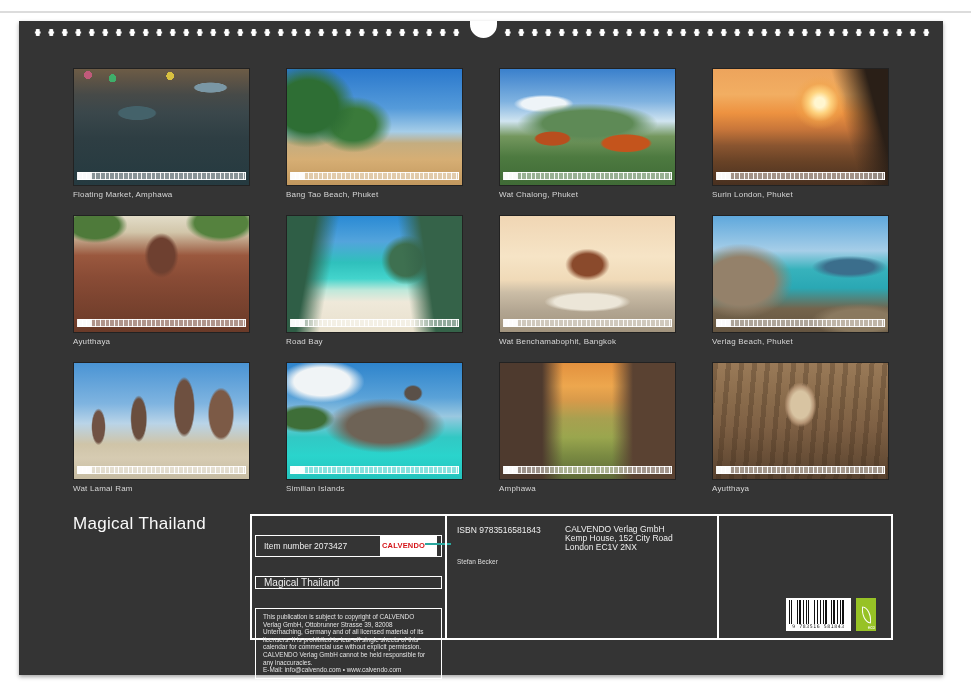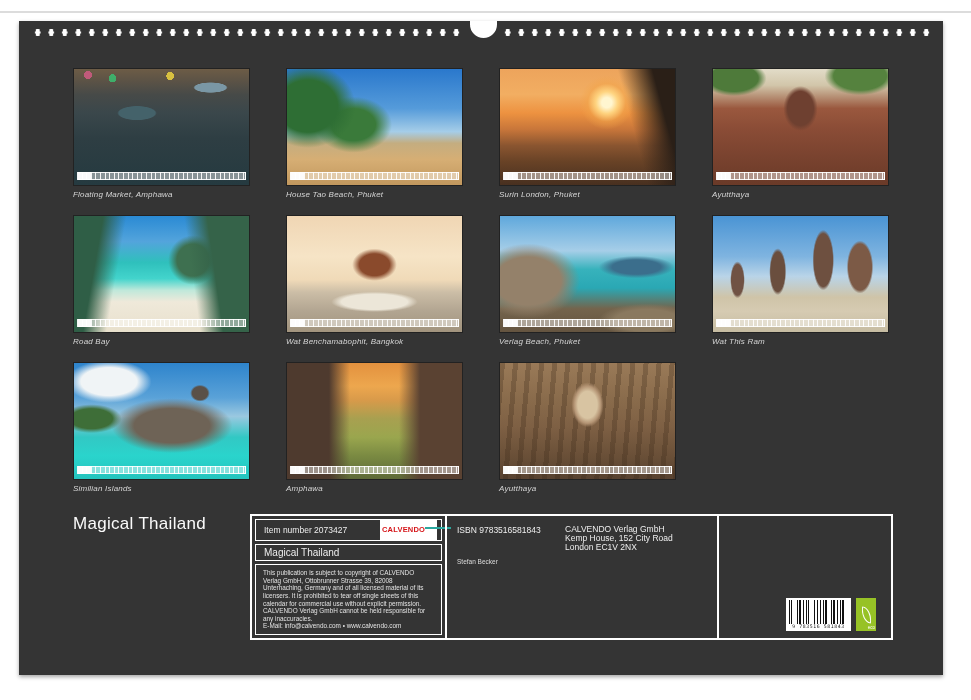--- a/index.html
+++ b/index.html
@@ -13,21 +13,21 @@
   .holes{position:absolute;top:7px;height:9px;
     background-image:radial-gradient(ellipse 2.6px 4px at center, #ffffff 92%, rgba(255,255,255,0) 100%);
     background-size:13.5px 9px;background-repeat:repeat-x;}
   .holes.left{left:12px;width:430px;}
   .holes.right{left:482px;width:430px;}
   .notch{position:absolute;top:0;left:451px;width:27px;height:17px;background:#fff;
     border-radius:0 0 14px 14px;}
   
   .grid{position:absolute;left:54px;top:47px;display:grid;
     grid-template-columns:repeat(4,177px);column-gap:36px;grid-auto-rows:147px;}
-  .tile{position:relative;font-style:italic;}
+  .tile{position:relative;}
   .photo{position:relative;width:177px;height:118px;border:1px solid #222;box-sizing:border-box;overflow:hidden;}
   .caption{margin-top:4px;font-size:8px;color:#d6d6d6;letter-spacing:.2px;}
   .datestrip{position:absolute;left:3px;right:3px;bottom:5px;height:8px;box-sizing:border-box;
     border:1px solid rgba(255,255,255,.9);
     background-image:
       linear-gradient(90deg, rgba(255,255,255,.95) 0 13px, rgba(255,255,255,0) 13px),
       repeating-linear-gradient(90deg, rgba(255,255,255,.45) 0 3.6px, rgba(255,255,255,.95) 3.6px 4.6px);}
   
   .ph1{background:
     radial-gradient(ellipse 30px 11px at 36% 38%, #44626a 0 60%, rgba(68,98,106,0) 66%),
@@ -90,21 +90,21 @@
     radial-gradient(ellipse 23px 32px at 50% 36%, #d8c4a2 0 42%, #b49474 58%, rgba(180,148,116,0) 70%),
     repeating-linear-gradient(95deg, rgba(56,38,22,.28) 0 5px, rgba(0,0,0,0) 5px 13px),
     linear-gradient(180deg,#9a7a58 0%,#8a6c4c 30%,#7e6044 55%,#6a5038 80%,#584230 100%);}
   
   .big-title{position:absolute;left:54px;top:493px;font-size:17px;color:#fafafa;letter-spacing:.3px;}
   .infobox{position:absolute;left:231px;top:493px;width:643px;height:126px;box-sizing:border-box;
     border:2px solid #ffffff;display:flex;color:#eeeeee;}
   .col{box-sizing:border-box;height:100%;}
   .col + .col{border-left:2px solid #ffffff;}
   .col1{width:193px;display:flex;flex-direction:column;gap:3px;padding:3px;}
-  .subbox{border:1.5px solid #ffffff;box-sizing:border-box;}
+  .subbox{border:1.5px solid #ffffff;box-sizing:border-box;margin-top:16px;}
   .itemrow{height:26px;display:flex;align-items:center;justify-content:space-between;padding:0 4px 0 8px;}
   .item-label{font-size:8.5px;}
   .titlerow{height:24px;display:flex;align-items:center;padding:0 8px;font-size:10px;}
   .copyrow{flex:1;padding:4px 7px;font-size:6.4px;line-height:7.6px;white-space:pre-line;color:#e2e2e2;}
   
   .calvendo-logo{width:57px;height:20px;background:#ffffff;display:flex;align-items:center;
     justify-content:space-between;padding:1px 2px;box-sizing:border-box;}
   .logo-left{display:flex;flex-direction:row;align-items:flex-start;}
   .logo-word{color:#d51418;font-weight:bold;font-size:7.5px;letter-spacing:.2px;line-height:8px;}
   .logo-tag{width:26px;height:2px;background:#2aa79e;margin-top:1px;}
@@ -143,21 +143,27 @@
       <div class="tile">
         <div class="photo ph1">
           <div class="datestrip"></div>
         </div>
         <div class="caption">Floating Market, Amphawa</div>
       </div>
       <div class="tile">
         <div class="photo ph2">
           <div class="datestrip"></div>
         </div>
-        <div class="caption">House Tao Beach, Phuket</div>
+        <div class="caption">Bang Tao Beach, Phuket</div>
+      </div>
+      <div class="tile">
+        <div class="photo ph3">
+          <div class="datestrip"></div>
+        </div>
+        <div class="caption">Wat Chalong, Phuket</div>
       </div>
       <div class="tile">
         <div class="photo ph4">
           <div class="datestrip"></div>
         </div>
         <div class="caption">Surin London, Phuket</div>
       </div>
       <div class="tile">
         <div class="photo ph5">
           <div class="datestrip"></div>
@@ -179,21 +185,21 @@
       <div class="tile">
         <div class="photo ph8">
           <div class="datestrip"></div>
         </div>
         <div class="caption">Verlag Beach, Phuket</div>
       </div>
       <div class="tile">
         <div class="photo ph9">
           <div class="datestrip"></div>
         </div>
-        <div class="caption">Wat This Ram</div>
+        <div class="caption">Wat Lamai Ram</div>
       </div>
       <div class="tile">
         <div class="photo ph11">
           <div class="datestrip"></div>
         </div>
         <div class="caption">Similian Islands</div>
       </div>
       <div class="tile">
         <div class="photo ph10">
           <div class="datestrip"></div>

